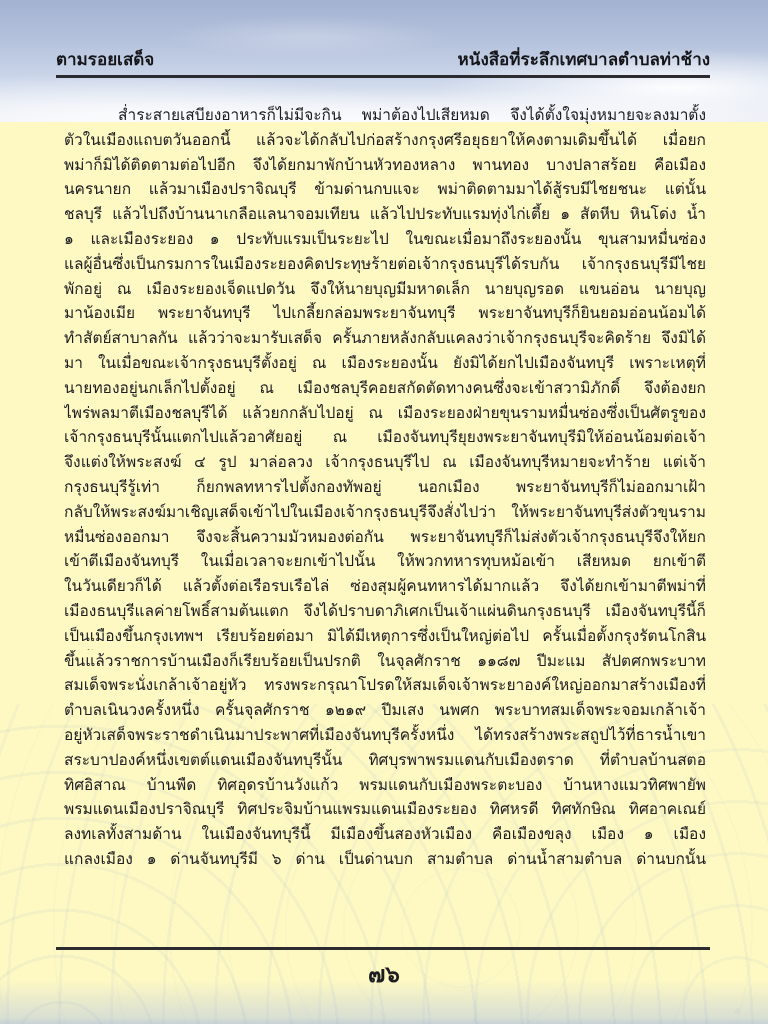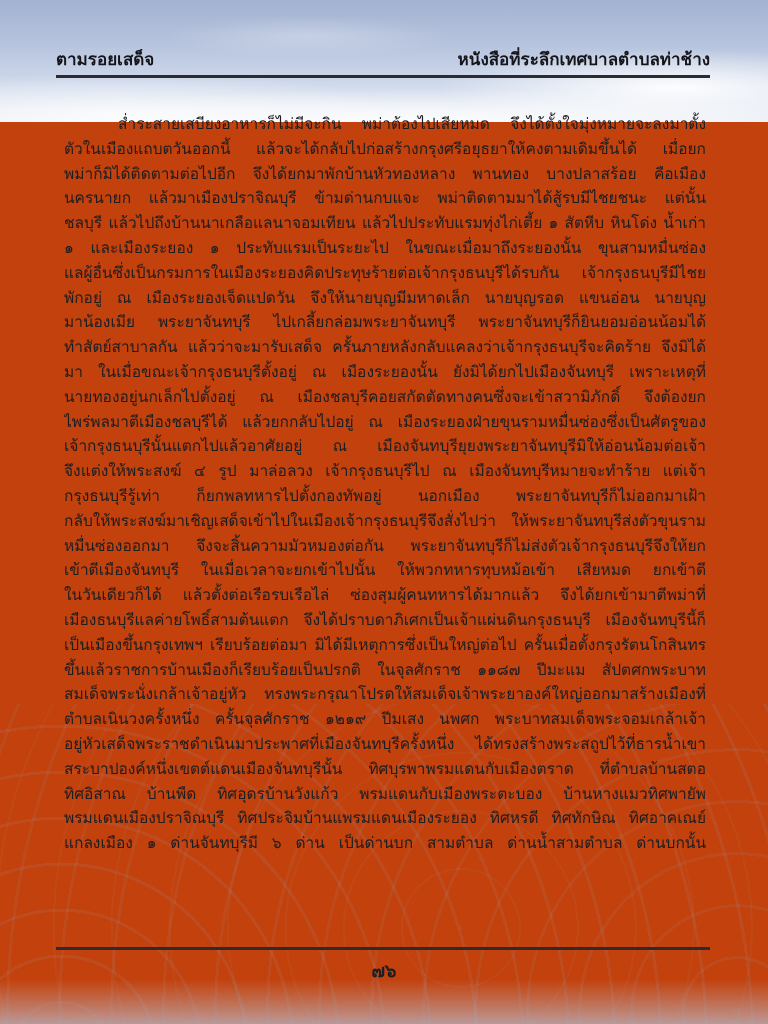--- a/index.html
+++ b/index.html
@@ -1,20 +1,20 @@
 <!DOCTYPE html>
 <html><head>
 <meta charset="utf-8">
 <style>
   html,body{margin:0;padding:0;}
   .page{
     position:relative;
     width:768px;height:1024px;
     overflow:hidden;
-    background:#c2410c;
+    background:#fef9c3;
     font-family:"Liberation Serif", serif;
   }
   
   .sky{
     position:absolute;top:0;left:0;width:768px;height:122px;
     background:
       radial-gradient(ellipse 340px 55px at 88% 72%, rgba(255,255,255,.95), rgba(255,255,255,0) 70%),
       radial-gradient(ellipse 420px 60px at 15% 95%, rgba(255,255,255,.75), rgba(255,255,255,0) 72%),
       radial-gradient(ellipse 500px 45px at 55% 100%, rgba(255,255,255,.85), rgba(255,255,255,0) 75%),
       radial-gradient(ellipse 200px 30px at 40% 30%, rgba(255,255,255,.25), rgba(255,255,255,0) 70%),
@@ -33,39 +33,40 @@
     position:absolute;top:50px;left:56px;right:58px;
     display:flex;justify-content:space-between;align-items:flex-end;
     padding-bottom:5px;
     border-bottom:3px solid #2c2c30;
   }
   .ht{
     font-family:"Liberation Sans", sans-serif;
     font-weight:bold;font-size:17px;line-height:20px;color:#15151a;
   }
   .body-text{
-    position:absolute;top:112px;left:64px;width:642px;
+    position:absolute;top:104px;left:64px;width:642px;
     color:#1e1e22;
+    font-family:Liberation Mono, monospace;
   }
   .line{
     font-size:15.5px;
     line-height:24.8px;height:24.8px;overflow:hidden;
     text-align:justify;
     -moz-text-align-last:justify;
     text-align-last:justify;
   }
   .line.first{text-indent:54px;}
   .footer-rule{
     position:absolute;top:947px;left:56px;width:654px;height:3px;
     background:#2c2c30;
   }
   .page-number{
     position:absolute;top:956px;left:0;width:768px;
     text-align:center;
-    font-size:18px;font-weight:600;color:#1e1e22;
+    font-size:23px;font-weight:600;color:#1e1e22;
   }
 </style>
 </head>
 <body>
 
 <div class="page">
   <div class="sky"></div>
   <div class="ripples"></div>
 
   <header class="page-header">
@@ -96,18 +97,19 @@
       <div class="line">ในวันเดียวก็ได้  แล้วตั้งต่อเรือรบเรือไล่  ซ่องสุมผู้คนทหารได้มากแล้ว  จึงได้ยกเข้ามาตีพม่าที่</div>
       <div class="line">เมืองธนบุรีแลค่ายโพธิ์สามต้นแตก  จึงได้ปราบดาภิเศกเป็นเจ้าแผ่นดินกรุงธนบุรี  เมืองจันทบุรีนี้ก็</div>
       <div class="line">เป็นเมืองขึ้นกรุงเทพฯ  เรียบร้อยต่อมา  มิได้มีเหตุการซึ่งเป็นใหญ่ต่อไป ครั้นเมื่อตั้งกรุงรัตนโกสินทรนี้</div>
       <div class="line">ขึ้นแล้วราชการบ้านเมืองก็เรียบร้อยเป็นปรกติ  ในจุลศักราช  ๑๑๘๗  ปีมะแม  สัปตศกพระบาท</div>
       <div class="line">สมเด็จพระนั่งเกล้าเจ้าอยู่หัว  ทรงพระกรุณาโปรดให้สมเด็จเจ้าพระยาองค์ใหญ่ออกมาสร้างเมืองที่</div>
       <div class="line">ตำบลเนินวงครั้งหนึ่ง  ครั้นจุลศักราช ๑๒๑๙ ปีมเสง  นพศก  พระบาทสมเด็จพระจอมเกล้าเจ้า</div>
       <div class="line">อยู่หัวเสด็จพระราชดำเนินมาประพาศที่เมืองจันทบุรีครั้งหนึ่ง  ได้ทรงสร้างพระสถูปไว้ที่ธารน้ำเขา</div>
       <div class="line">สระบาปองค์หนึ่งเขตต์แดนเมืองจันทบุรีนั้น  ทิศบุรพาพรมแดนกับเมืองตราด  ที่ตำบลบ้านสตอ</div>
       <div class="line">ทิศอิสาณ  บ้านพืด ทิศอุดรบ้านวังแก้ว  พรมแดนกับเมืองพระตะบอง  บ้านหางแมวทิศพายัพ</div>
       <div class="line">พรมแดนเมืองปราจิณบุรี  ทิศประจิมบ้านแพรมแดนเมืองระยอง  ทิศหรดี  ทิศทักษิณ  ทิศอาคเณย์</div>
+      <div class="line">ลงทเลทั้งสามด้าน  ในเมืองจันทบุรีนี้  มีเมืองขึ้นสองหัวเมือง  คือเมืองขลุง  เมือง ๑  เมือง</div>
       <div class="line">แกลงเมือง ๑ ด่านจันทบุรีมี  ๖  ด่าน เป็นด่านบก สามตำบล  ด่านน้ำสามตำบล  ด่านบกนั้น</div>
     </main>
 
   <div class="footer-rule"></div>
   <div class="page-number">๗๖</div>
 </div>
 
 </body></html>

